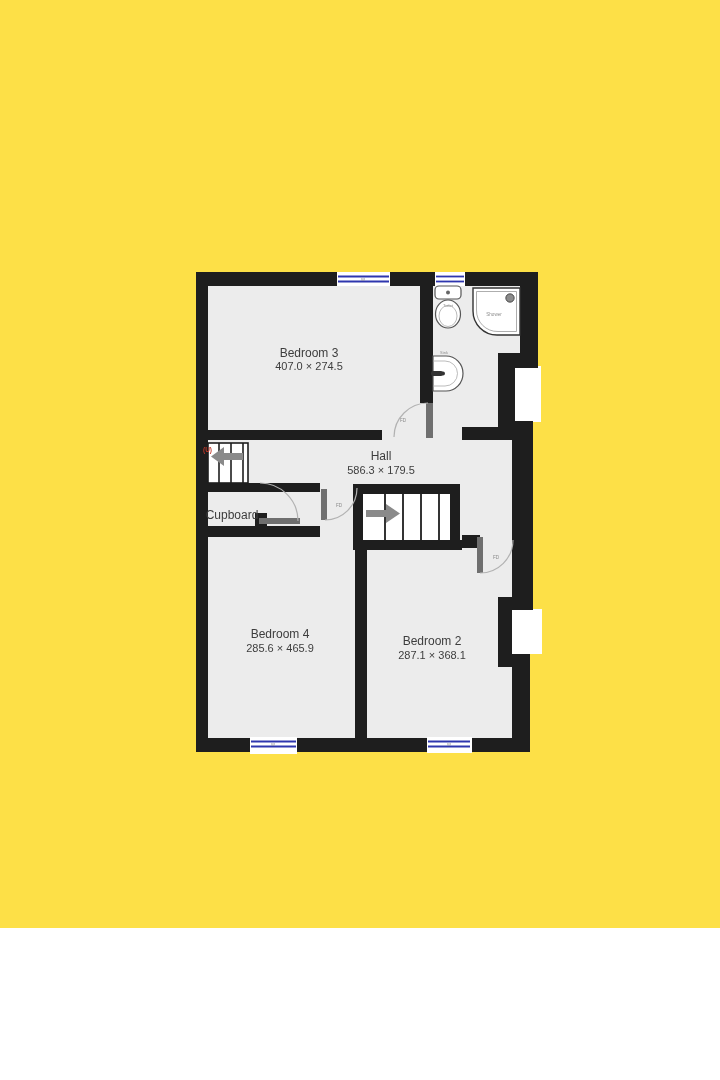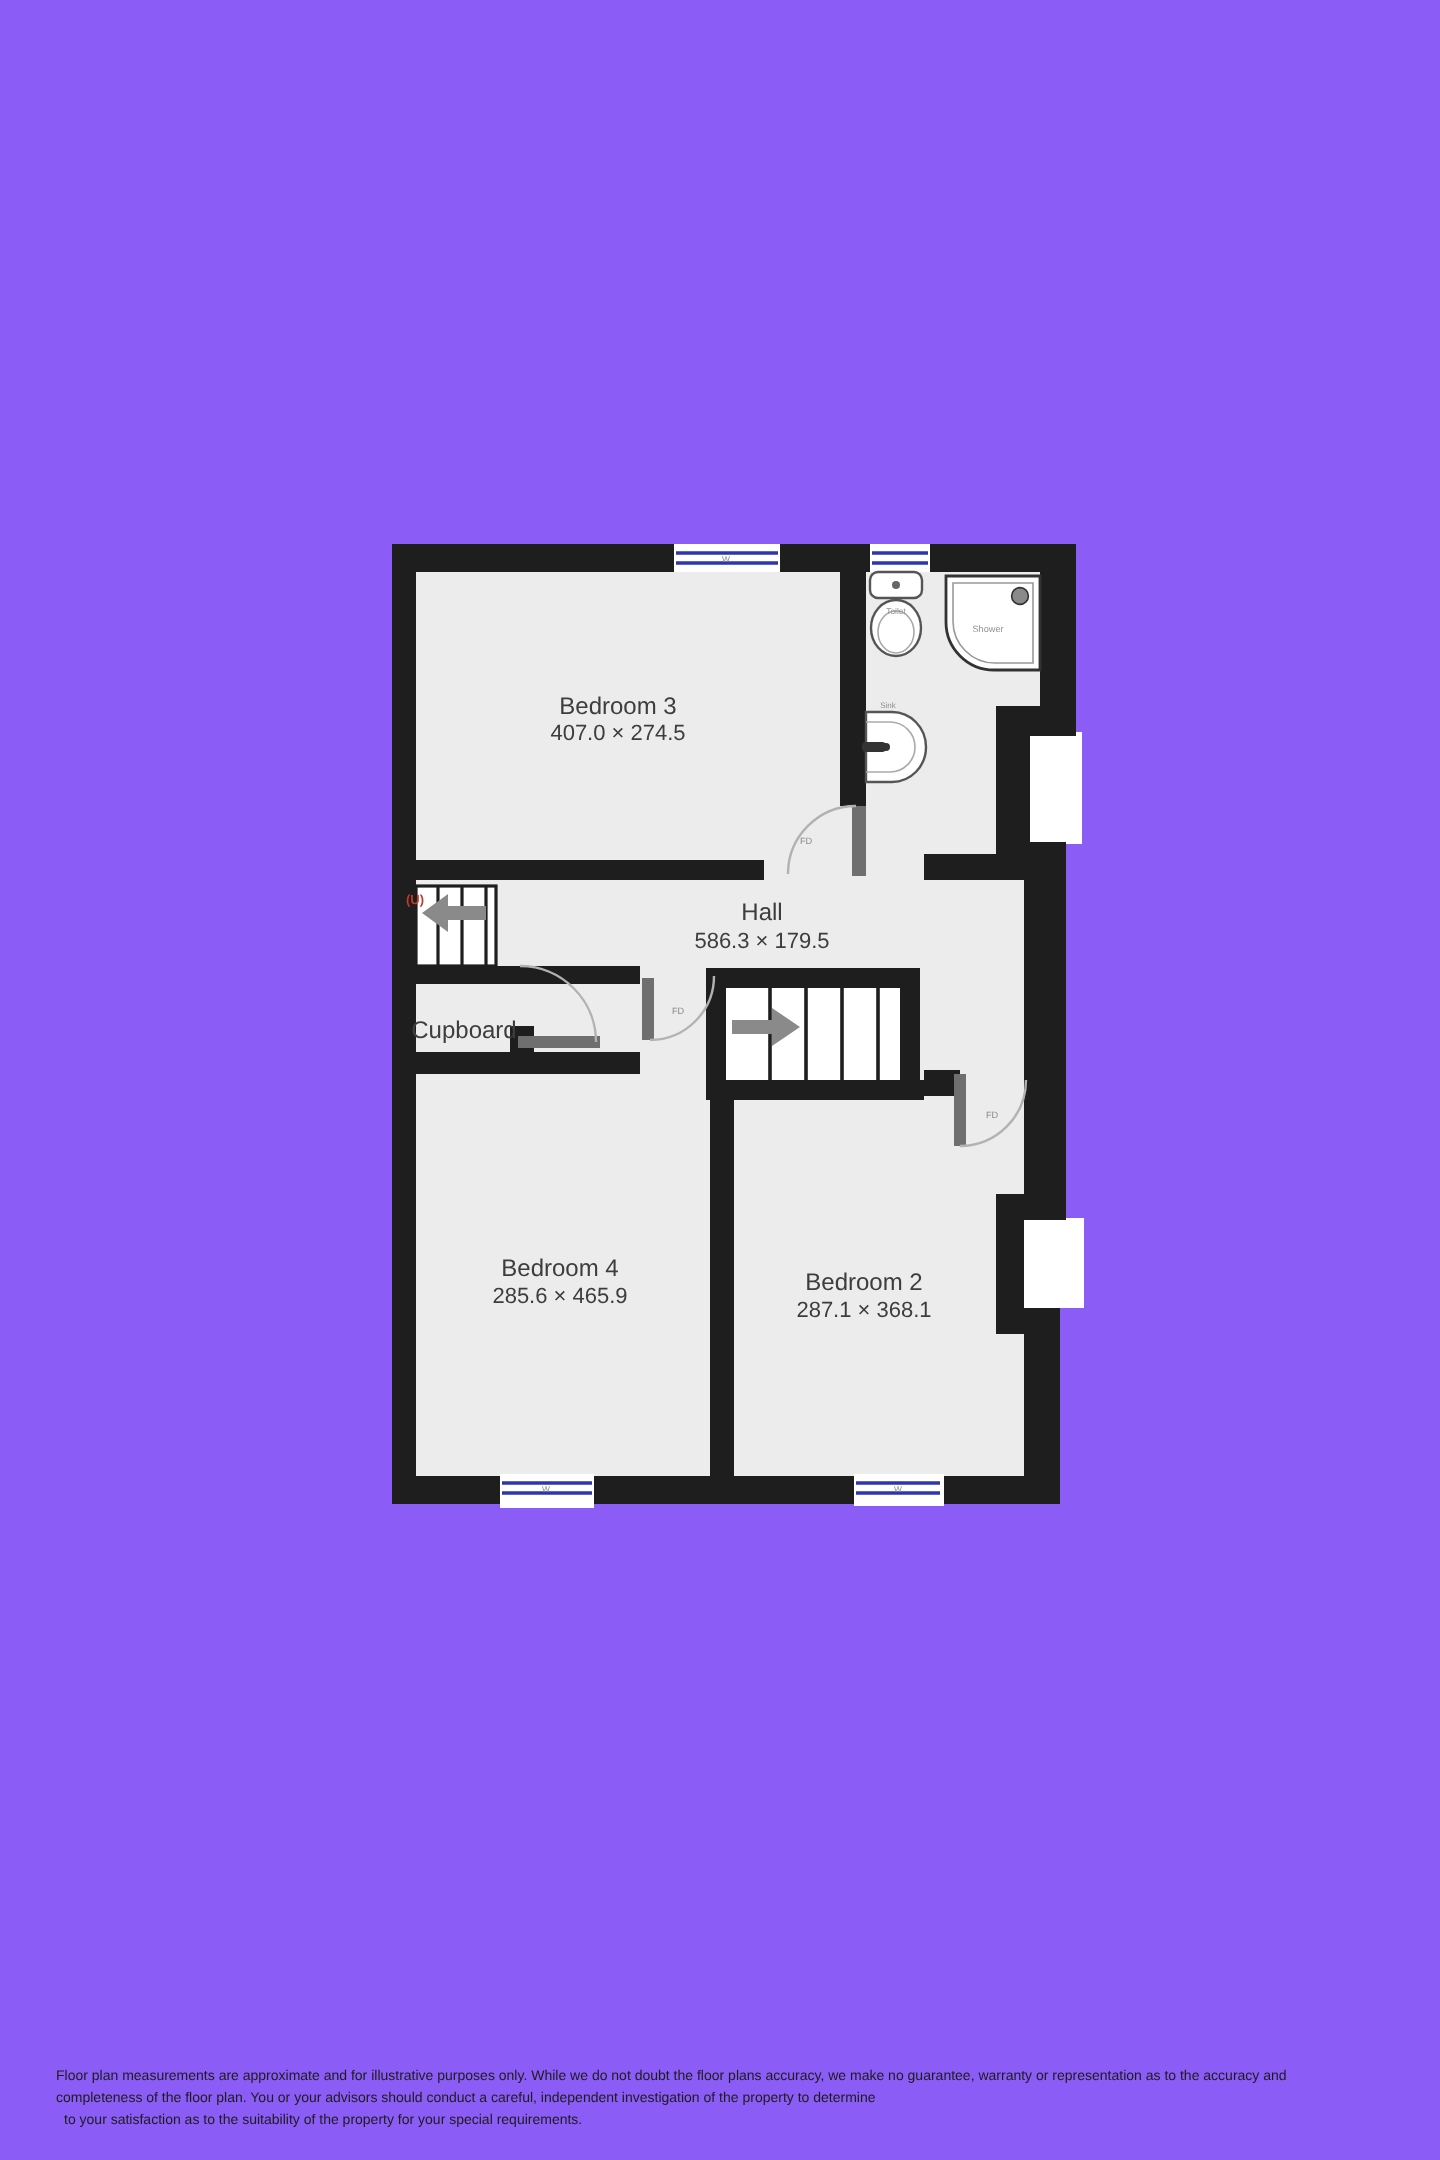--- a/index.html
+++ b/index.html
@@ -1,16 +1,16 @@
 <!DOCTYPE html>
 <html><head>
 <meta charset="utf-8">
 <style>
   html,body{margin:0;padding:0;background:#fff;}
-  #stage{position:relative;width:720px;height:1080px;background:#8b5cf6;overflow:hidden;
+  #stage{position:relative;width:720px;height:928px;background:#fde047;overflow:hidden;
          font-family:"Liberation Sans",sans-serif;}
   svg text{font-family:"Liberation Sans",sans-serif;}
   .room-name{font-size:12px;fill:#3d3d3d;}
   .room-dims{font-size:11px;fill:#3d3d3d;}
   .fx-label{fill:#909090;}
   .fd{font-size:4.6px;fill:#8a8a8a;}
   .win-w{font-size:4.2px;fill:#8a8a8a;}
   .up{font-size:6.5px;fill:#c0392b;font-weight:bold;}
   #footer{position:absolute;left:28px;top:1033px;width:672px;font-size:7px;
           line-height:11px;color:#1c1c1c;}

